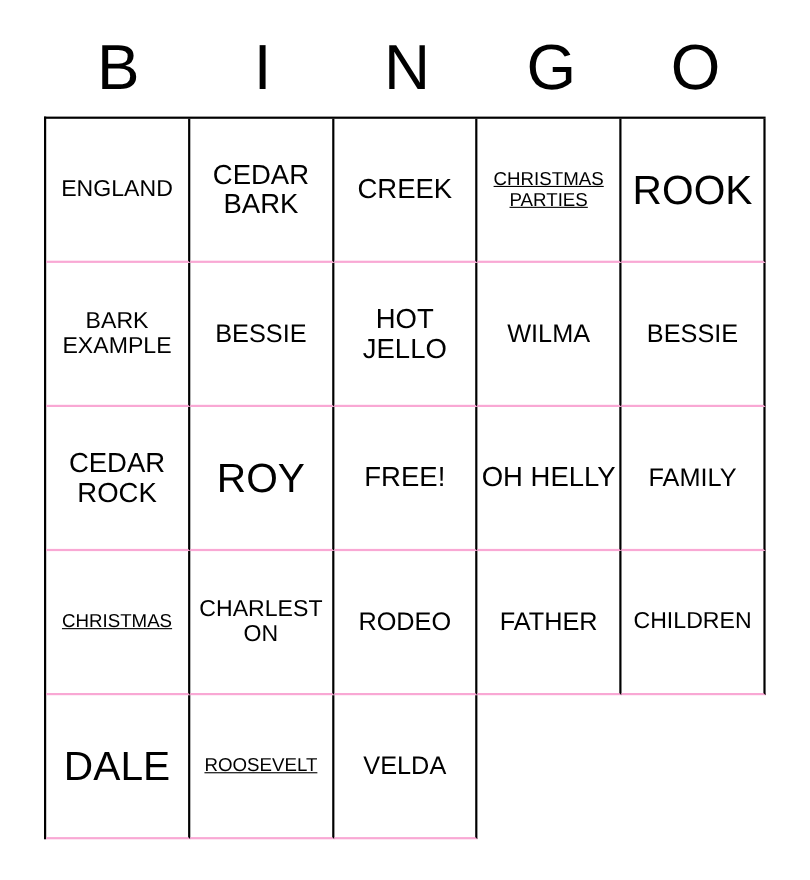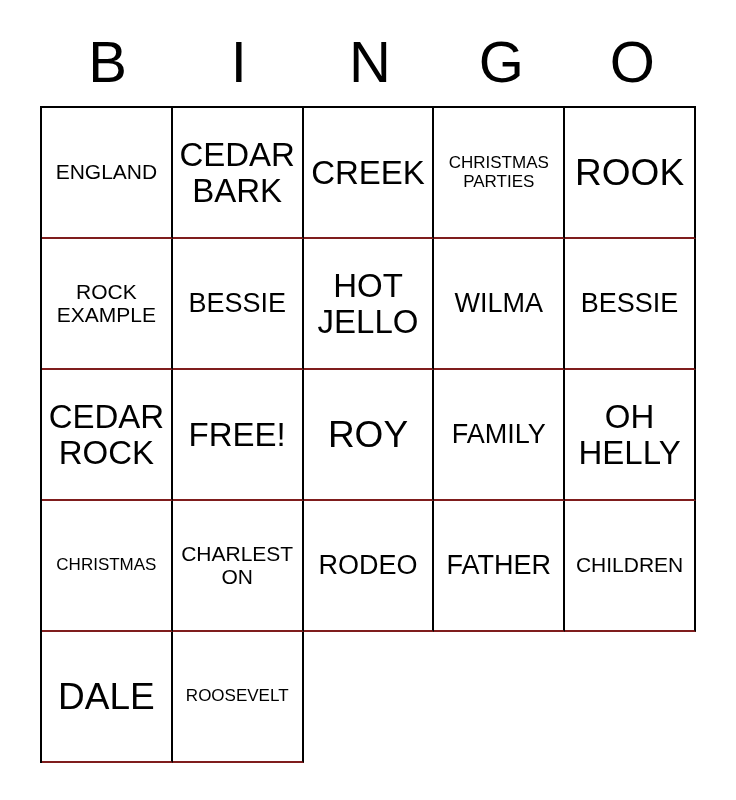--- a/index.html
+++ b/index.html
@@ -42,41 +42,41 @@
     margin: 10px auto 0 auto;
     border-left: 2px solid #000;
     border-top: 2px solid #000;
     box-sizing: border-box;
     display: grid;
     grid-template-columns: repeat(5, 1fr);
     grid-template-rows: repeat(5, 131px);
   }
   .cell {
     border-right: 2px solid #000;
-    border-bottom: 2px solid #7f1d1d;
+    border-bottom: 2px solid #f9a8d4;
     box-sizing: border-box;
     display: flex;
     align-items: center;
     justify-content: flex-end;
     text-align: center;
     padding: 2px 3px;
     overflow: hidden;
   }
   .cell-text {
     display: block;
     width: 100%;
     line-height: 1.08;
     word-break: break-word;
   }
   
   .fs-xl { font-size: 37px; }
-  .fs-lg { font-size: 33px; }
-  .fs-md { font-size: 27px; }
+  .fs-lg { font-size: 25px; }
+  .fs-md { font-size: 23px; }
   .fs-sm { font-size: 21px; }
-  .fs-xs { font-size: 17px; }
+  .fs-xs { font-size: 17px; text-decoration: underline; }
 </style>
 </head>
 <body>
 
 <div class="card">
 
   <div class="header">
     <div class="header-letter">B</div>
     <div class="header-letter">I</div>
     <div class="header-letter">N</div>
@@ -96,50 +96,50 @@
         <span class="cell-text fs-lg">CREEK</span>
       </div>
     <div class="cell">
         <span class="cell-text fs-xs">CHRISTMAS PARTIES</span>
       </div>
 
     <div class="cell">
         <span class="cell-text fs-xl">ROOK</span>
       </div>
     <div class="cell">
-        <span class="cell-text fs-sm">ROCK EXAMPLE</span>
+        <span class="cell-text fs-sm">BARK EXAMPLE</span>
       </div>
     <div class="cell">
         <span class="cell-text fs-md">BESSIE</span>
       </div>
     <div class="cell">
         <span class="cell-text fs-lg">HOT JELLO</span>
       </div>
     <div class="cell">
         <span class="cell-text fs-md">WILMA</span>
       </div>
 
     <div class="cell">
         <span class="cell-text fs-md">BESSIE</span>
       </div>
     <div class="cell">
         <span class="cell-text fs-lg">CEDAR ROCK</span>
       </div>
     <div class="cell">
+        <span class="cell-text fs-xl">ROY</span>
+      </div>
+    <div class="cell">
         <span class="cell-text fs-lg">FREE!</span>
       </div>
     <div class="cell">
-        <span class="cell-text fs-xl">ROY</span>
-      </div>
-    <div class="cell">
-        <span class="cell-text fs-md">FAMILY</span>
+        <span class="cell-text fs-lg">OH HELLY</span>
       </div>
 
     <div class="cell">
-        <span class="cell-text fs-lg">OH HELLY</span>
+        <span class="cell-text fs-md">FAMILY</span>
       </div>
     <div class="cell">
         <span class="cell-text fs-xs">CHRISTMAS</span>
       </div>
     <div class="cell">
         <span class="cell-text fs-sm">CHARLESTON</span>
       </div>
     <div class="cell">
         <span class="cell-text fs-md">RODEO</span>
       </div>
@@ -149,15 +149,18 @@
       </div>
     <div class="cell">
         <span class="cell-text fs-sm">CHILDREN</span>
       </div>
     <div class="cell">
         <span class="cell-text fs-xl">DALE</span>
       </div>
     <div class="cell">
         <span class="cell-text fs-xs">ROOSEVELT</span>
       </div>
+    <div class="cell">
+        <span class="cell-text fs-md">VELDA</span>
+      </div>
 
   </div>
 </div>
 
 </body></html>

